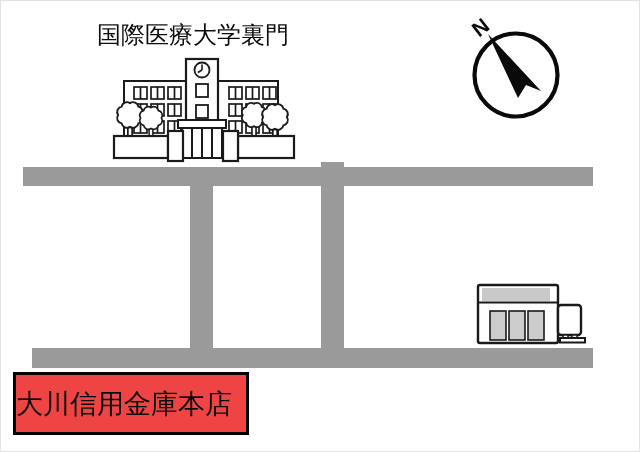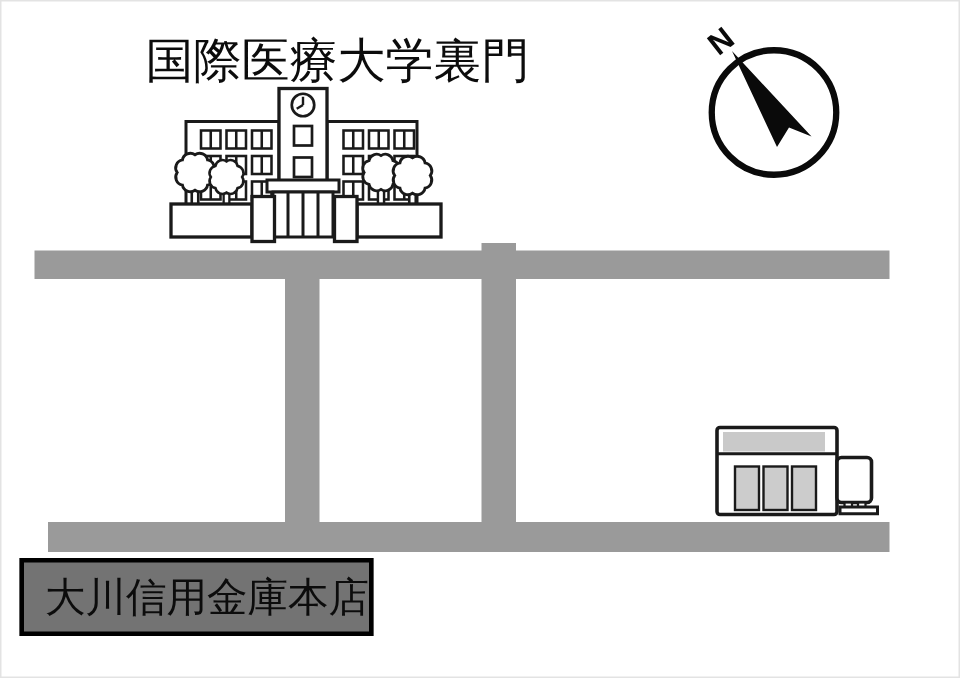--- a/index.html
+++ b/index.html
@@ -6,31 +6,31 @@
   .stage{
     position:relative;width:640px;height:452px;margin:0 auto;
     background:#ffffff;border:1px solid #e3e3e3;box-sizing:border-box;
     font-family:"Liberation Sans","DejaVu Sans",sans-serif;
     color:#000;overflow:hidden;
   }
   .abs{position:absolute;}
   .road{position:absolute;background:#9a9a9a;}
   .title-text{
     position:absolute;left:96px;top:18px;
-    font-size:32px;letter-spacing:0px;color:#0c0c0c;white-space:nowrap;
+    font-size:24px;letter-spacing:0px;color:#0c0c0c;white-space:nowrap;
   }
   .shop-label{
     position:absolute;left:447px;top:219px;
     font-size:34px;color:#0c0c0c;white-space:nowrap;
   }
   .shop-label .marker{font-size:33px;}
   .bank-box{
-    position:absolute;left:12px;top:371px;width:236px;height:52px;
-    border:3px solid #000;background:#737373;box-sizing:border-box;
-    display:flex;align-items:center;justify-content:flex-end;
+    position:absolute;left:12px;top:371px;width:236px;height:63px;
+    border:3px solid #000;background:#ef4444;box-sizing:border-box;
+    display:flex;align-items:center;justify-content:flex-start;
   }
   .bank-box span{font-size:27px;white-space:nowrap;color:#0c0c0c;}
   svg{display:block;}
 </style>
 </head>
 <body>
 
 <div class="stage">
 
   <div class="title-text">国際医療大学裏門</div>

